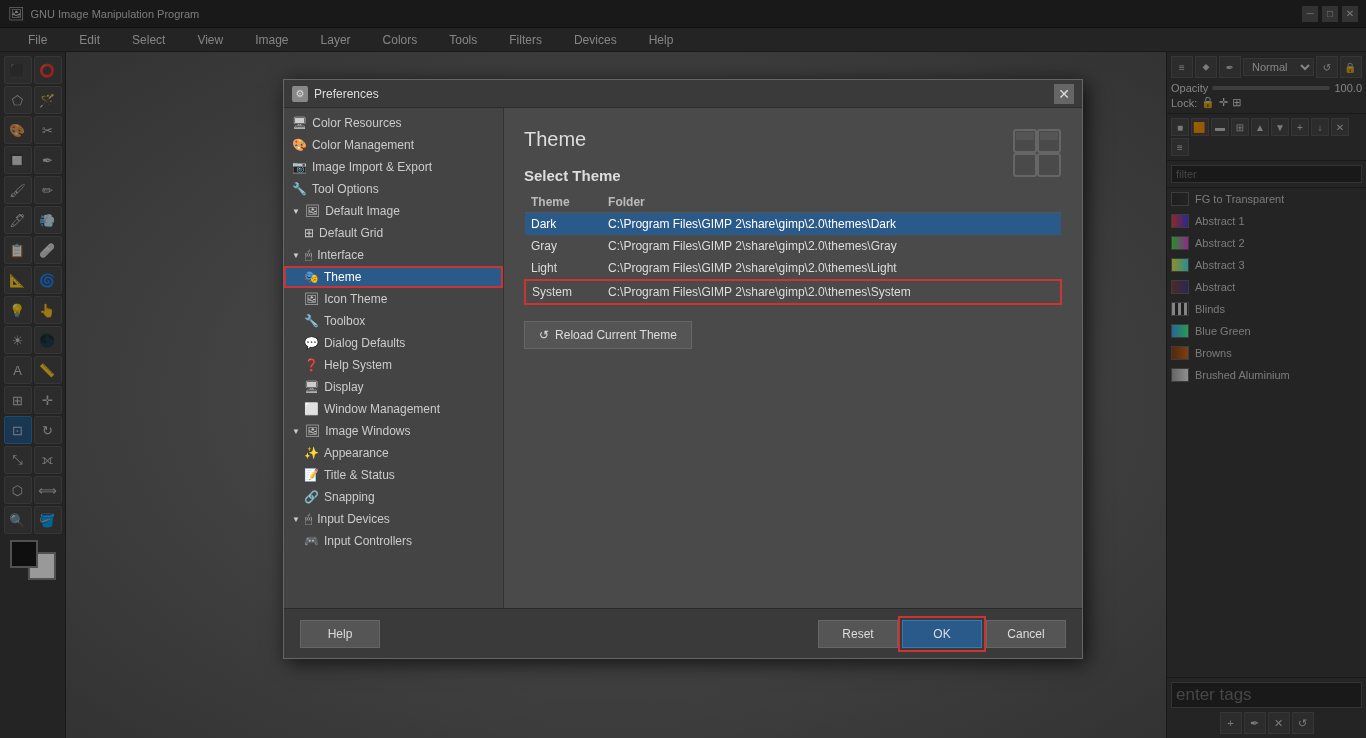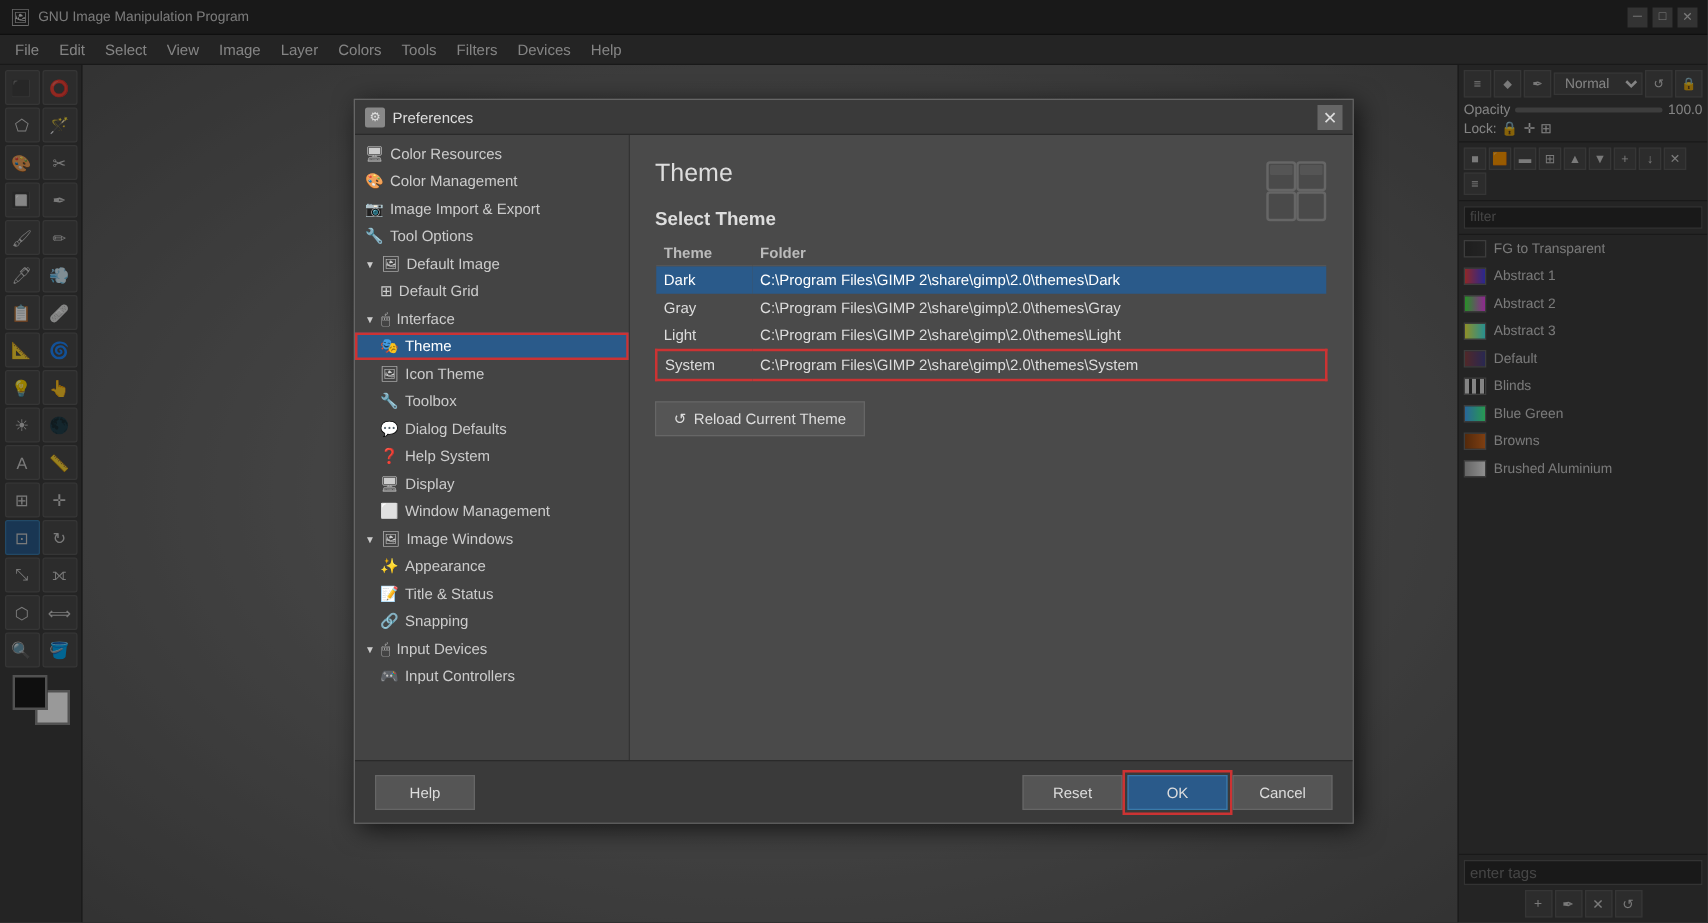--- a/index.html
+++ b/index.html
@@ -49,20 +49,21 @@
       display: flex;
       align-items: center;
       padding: 0 4px;
       border-bottom: 1px solid #2a2a2a;
     }
     .menu-item {
       padding: 2px 8px;
       font-size: 12px;
       color: #ddd;
       cursor: pointer;
+      margin-left: 16px;
     }
 
     
     #main-layout {
       display: flex;
       height: calc(738px - 52px);
     }
 
     
     #toolbox {
@@ -202,21 +203,21 @@
     #palette-footer {
       border-top: 1px solid #2a2a2a;
       padding: 4px;
       display: flex; flex-direction: column; gap: 4px;
     }
     #palette-footer input {
       width: 100%;
       background: #2a2a2a;
       border: 1px solid #555;
       color: #ddd;
-      font-size: 12px;
+      font-size: 17px;
       padding: 2px 4px;
     }
     .palette-foot-btns {
       display: flex; gap: 2px; justify-content: center;
     }
     .pf-btn {
       width: 22px; height: 22px;
       background: #4a4a4a;
       border: 1px solid #5a5a5a;
       color: #ccc;
@@ -554,21 +555,21 @@
           <div class="palette-item">
             <div class="palette-swatch" style="background: linear-gradient(to right, rgb(68, 238, 68), rgb(238, 68, 238));"></div>
             <span class="palette-name">Abstract 2</span>
           </div>
           <div class="palette-item">
             <div class="palette-swatch" style="background: linear-gradient(to right, rgb(238, 238, 68), rgb(68, 238, 238));"></div>
             <span class="palette-name">Abstract 3</span>
           </div>
           <div class="palette-item">
             <div class="palette-swatch" style="background: linear-gradient(to right, rgb(136, 68, 68), rgb(68, 68, 136));"></div>
-            <span class="palette-name">Default</span>
+            <span class="palette-name">Abstract</span>
           </div>
           <div class="palette-item">
             <div class="palette-swatch" style="background: repeating-linear-gradient(to right, rgb(221, 221, 221) 0px, rgb(221, 221, 221) 3px, rgb(51, 51, 51) 3px, rgb(51, 51, 51) 6px);"></div>
             <span class="palette-name">Blinds</span>
           </div>
           <div class="palette-item">
             <div class="palette-swatch" style="background: linear-gradient(to right, rgb(68, 170, 255), rgb(68, 255, 136));"></div>
             <span class="palette-name">Blue Green</span>
           </div>
           <div class="palette-item">

